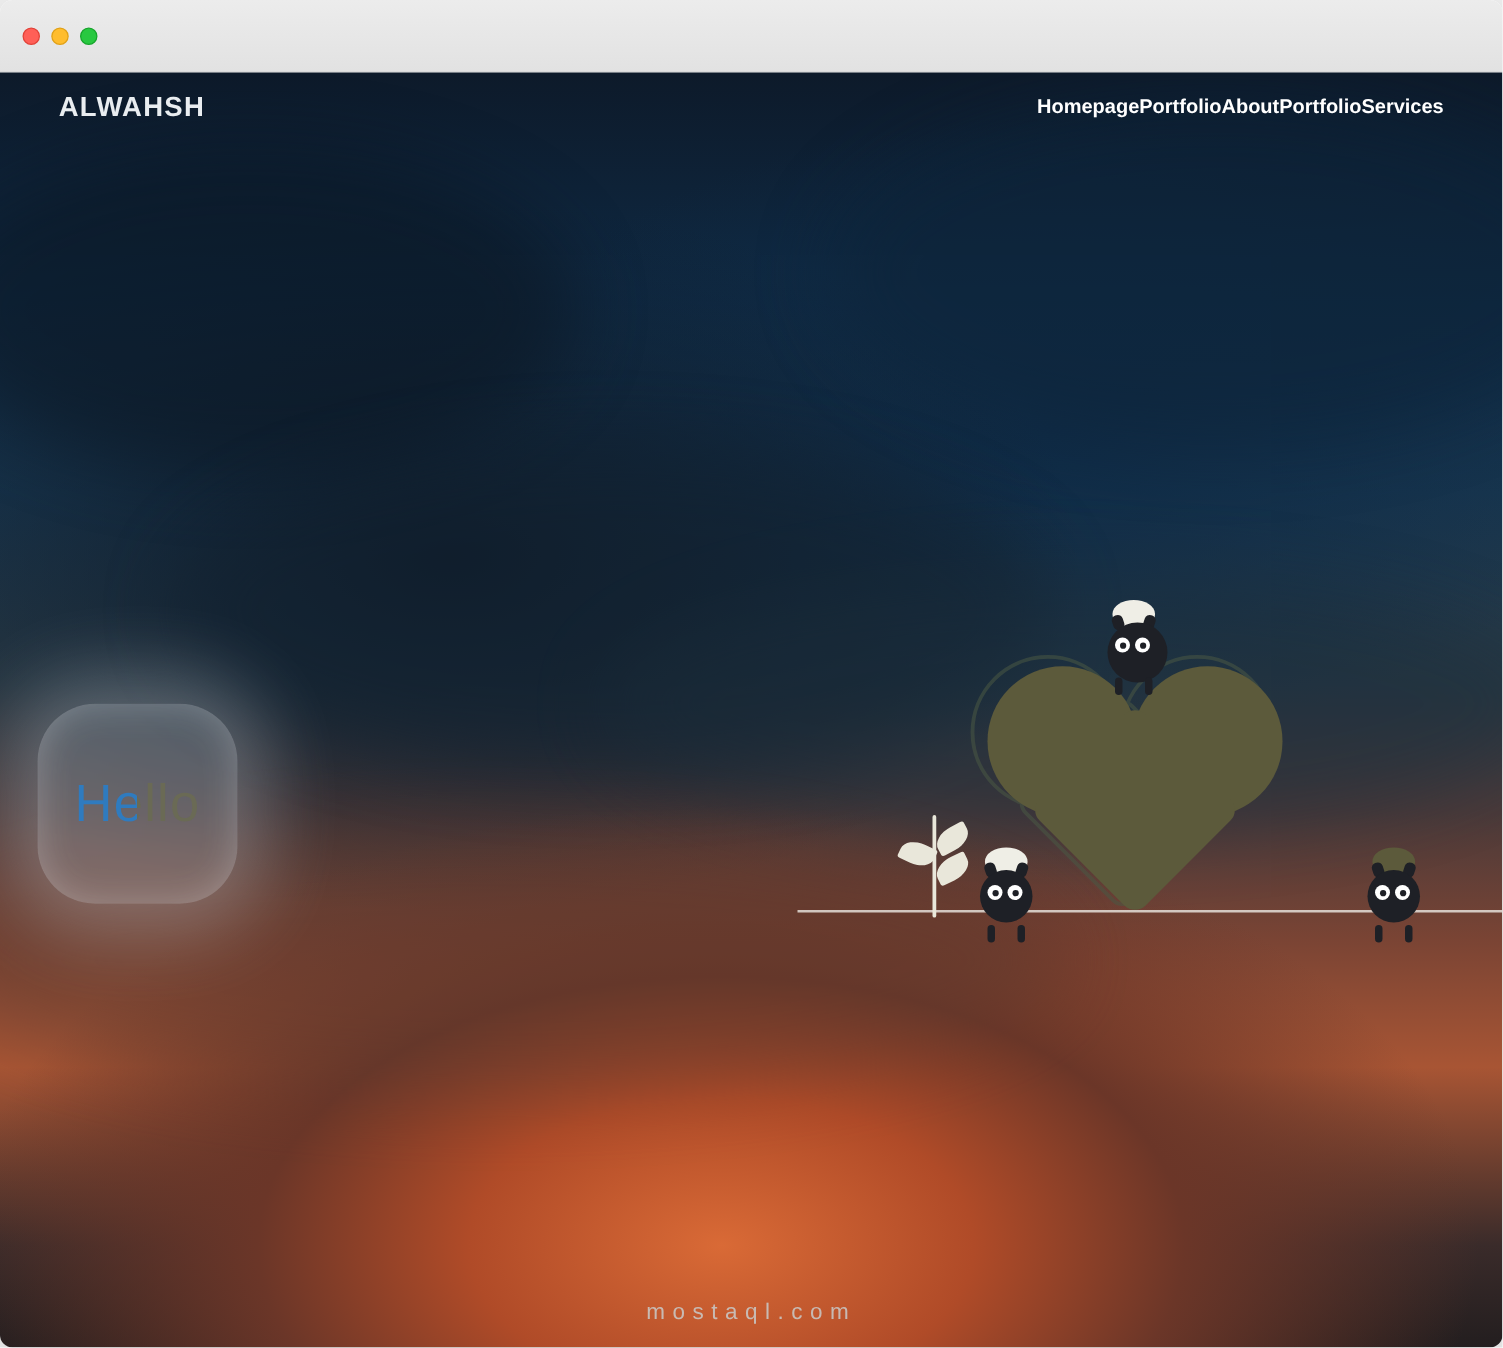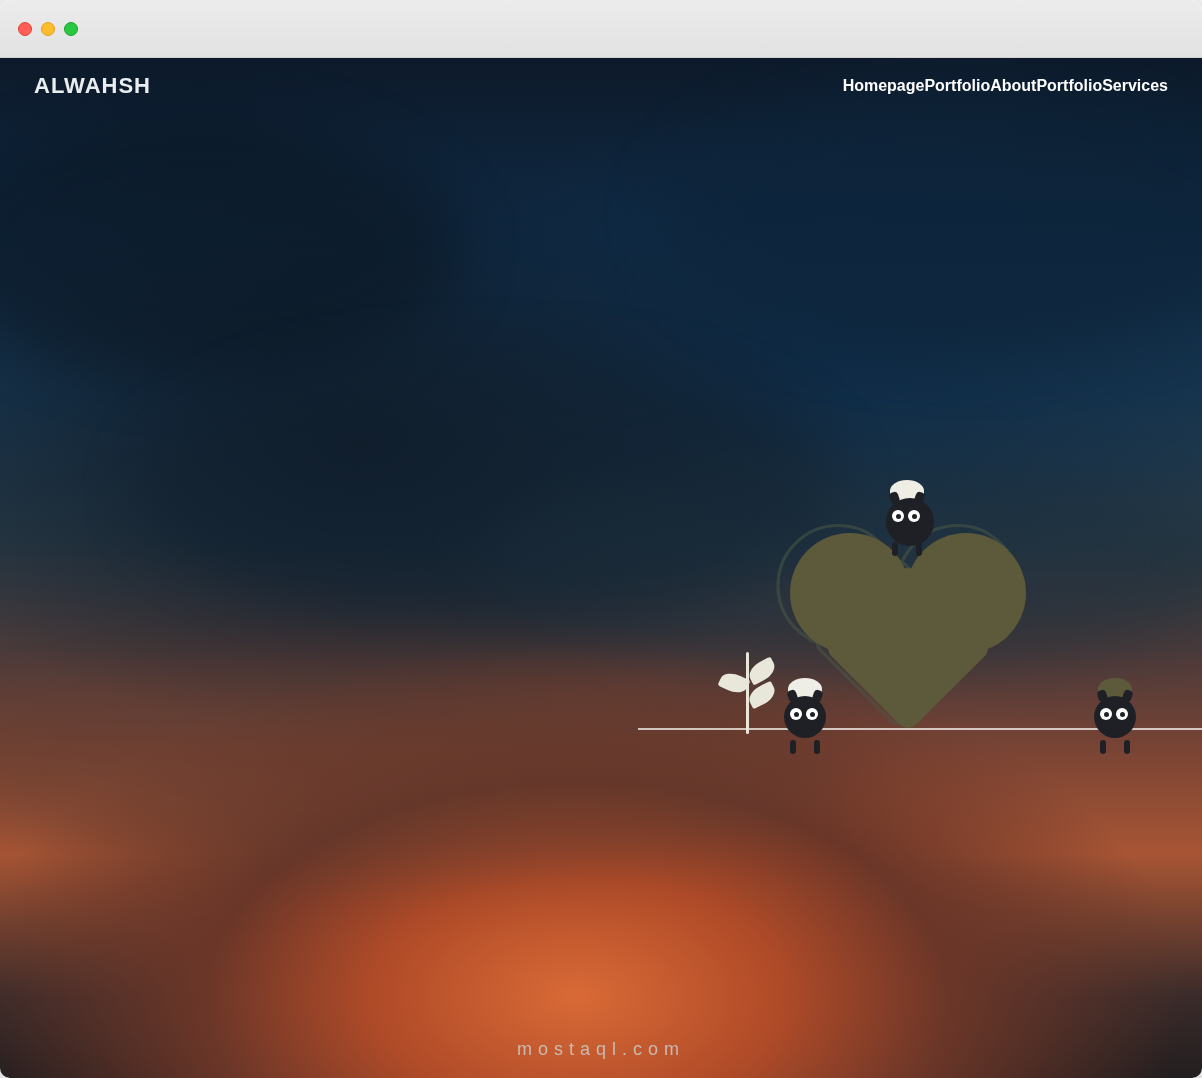--- a/index.html
+++ b/index.html
@@ -56,21 +56,21 @@
   .cloud.c4 { width:760px; height:210px; right:-40px; top:400px; background:#1a2c3a; opacity:.45; }
   .cloud.c5 { width:900px; height:220px; left:-50px; top:600px; background:#5a3b30; opacity:.35; }
 
   .navbar {
     position: absolute;
     top: 0; left: 0; right: 0;
     height: 56px;
     display: flex;
     align-items: center;
     justify-content: space-between;
-    padding: 0 34px;
+    padding: 0 47px;
     z-index: 20;
   }
   .brand {
     color: #e9edf0;
     font-weight: 700;
     font-size: 22px;
     letter-spacing: 1px;
   }
   .nav-links {
     display: flex;
@@ -193,20 +193,23 @@
       <div class="brand">ALWAHSH</div>
       <div class="nav-links">
         <div class="nav-link">Homepage</div>
         <div class="nav-link">Portfolio</div>
         <div class="nav-link">About</div>
         <div class="nav-link">Portfolio</div>
         <div class="nav-link">Services</div>
       </div>
     </div>
 
+    <div class="hello-badge">
+      <span class="hello-text">Hello</span>
+    </div>
 
     <div class="scene">
       <div class="ground-line"></div>
 
       <div class="heart-wrap">
         <div class="heart-back heart-outline">
           <div class="heart-lobe-l"></div>
             <div class="heart-lobe-r"></div>
             <div class="heart-fill"></div>
         </div>

